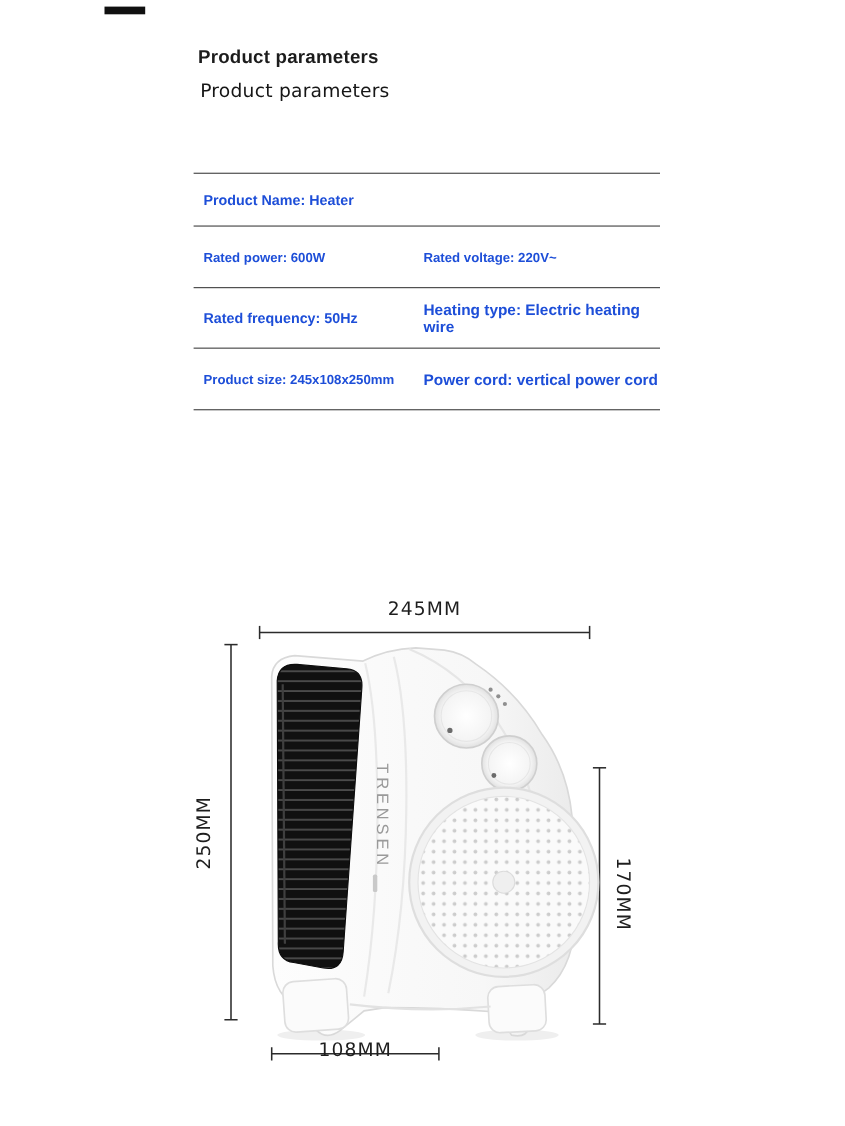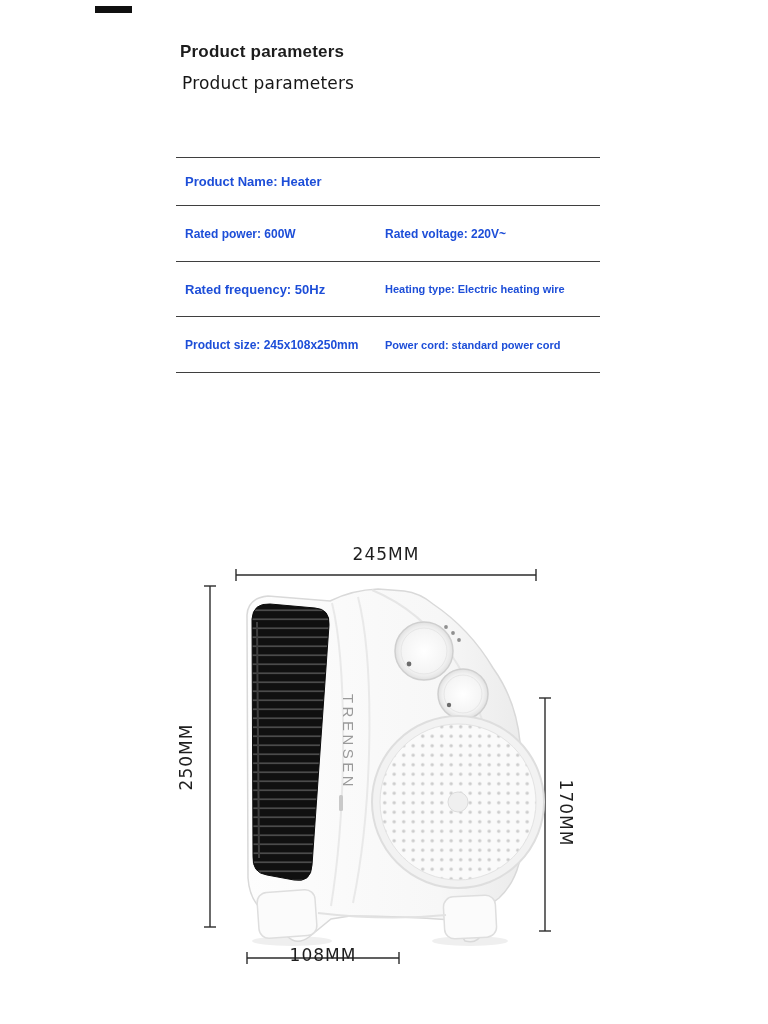--- a/index.html
+++ b/index.html
@@ -16,21 +16,21 @@
   .row-2{height:56px;}
   .row-3{height:55px;}
   .row-4{height:59px;}
   .row-5{height:56px;}
   .cell{font-weight:700;color:#1d4ed8;}
   .cell.left{width:206px;padding-left:9px;}
   .cell.right{flex:1;padding-left:3px;}
   .t-lg{font-size:12px;}
   .t-md{font-size:13px;}
   .t-sm{font-size:12px;}
-  .t-xs{font-size:11px;}
+  .t-xs{font-size:14px;}
   .svg-layer{position:absolute;left:0;top:0;}
   .dim-label{position:absolute;font-family:"DejaVu Sans",sans-serif;font-size:17px;
              letter-spacing:1px;color:#1e1e1e;white-space:nowrap;}
   .dim-top{left:386px;top:544px;transform:translateX(-50%);}
   .dim-left{left:186px;top:757px;transform:translate(-50%,-50%) rotate(-90deg);}
   .dim-right{left:566px;top:813px;transform:translate(-50%,-50%) rotate(90deg);}
   .dim-bottom{left:323px;top:945px;transform:translateX(-50%);}
 </style>
 </head>
 <body>
@@ -50,21 +50,21 @@
     <div class="row row-2">
       <div class="cell left t-lg">Rated power: 600W</div>
       <div class="cell right t-lg">Rated voltage: 220V~</div>
     </div>
     <div class="row row-3">
       <div class="cell left t-md">Rated frequency: 50Hz</div>
       <div class="cell right t-xs">Heating type: Electric heating wire</div>
     </div>
     <div class="row row-5">
       <div class="cell left t-lg">Product size: 245x108x250mm</div>
-      <div class="cell right t-xs">Power cord: standard power cord</div>
+      <div class="cell right t-xs">Power cord: vertical power cord</div>
     </div>
   </div>
 
   <svg class="svg-layer" width="768" height="1024" viewBox="0 0 768 1024" xmlns="http://www.w3.org/2000/svg">
     <defs>
       <linearGradient id="bodyGrad" x1="0" y1="0" x2="1" y2="0">
         <stop offset="0" stop-color="#fdfdfd"></stop>
         <stop offset="0.7" stop-color="#f7f7f7"></stop>
         <stop offset="1" stop-color="#ebebeb"></stop>
       </linearGradient>

